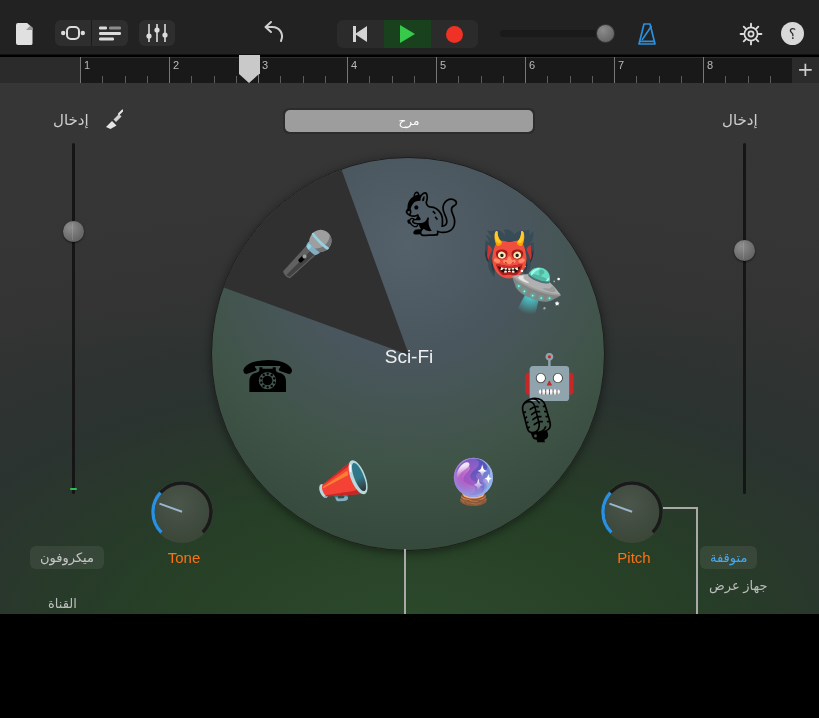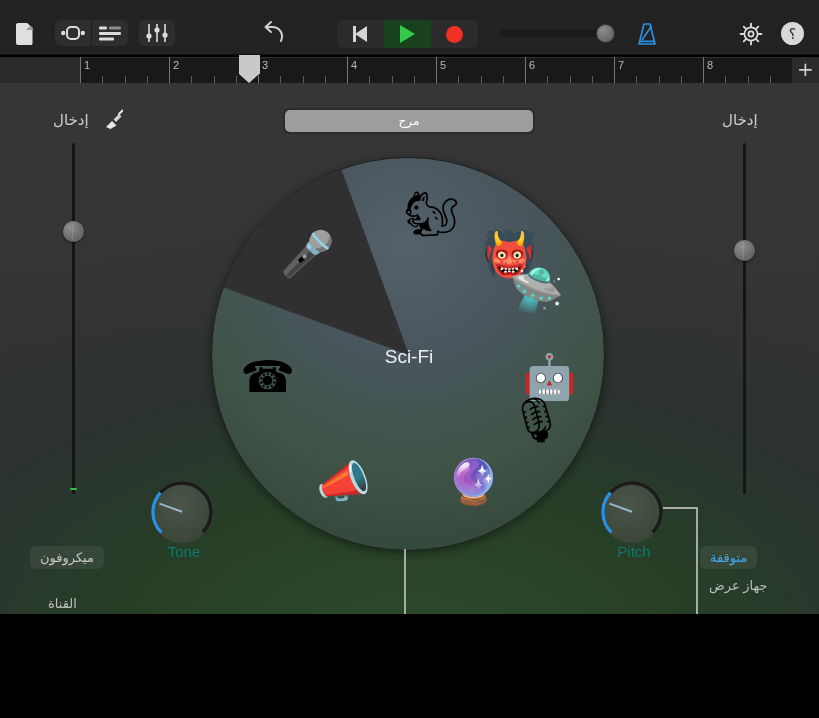--- a/index.html
+++ b/index.html
@@ -191,21 +191,21 @@
     text-align:center;
   }
 
   
   .knob-wrap{ position:absolute; width:66px; }
   .knob{
     position:relative; width:62px; height:62px; border-radius:50%;
     background:radial-gradient(circle at 45% 38%, #4b5549 0%, #3f4a3e 55%, #36422f 100%);
   }
   .knob-label{
-    text-align:center; font-size:15px; color:#0f766e;
+    margin-top:6px; text-align:center; font-size:15px; color:#f97316;
   }
   .knob-pointer{
     position:absolute; left:50%; top:50%; width:1.5px; height:24px;
     background:#9ab6cc; transform-origin:50% 100%;
     transform:translate(-50%,-100%) rotate(-45deg);
   }
 
   
   .chip{
     position:absolute; border-radius:6px; padding:4px 10px; font-size:13px;

